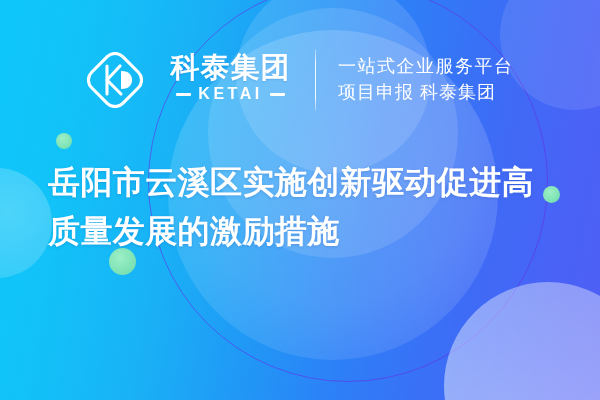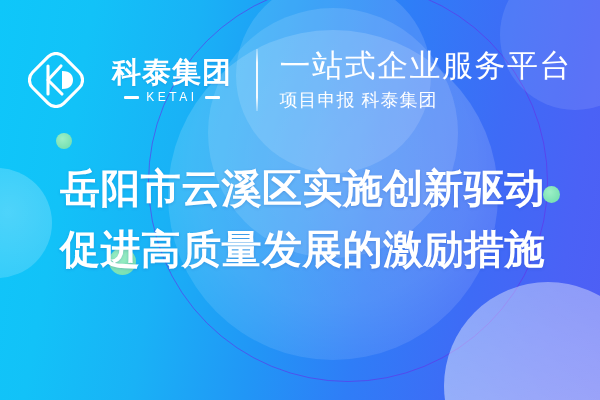--- a/index.html
+++ b/index.html
@@ -102,21 +102,20 @@
     position: absolute;
     left: 0; top: 40px;
     width: 600px; height: 80px;
     display: flex;
     align-items: center;
     justify-content: center;
   }
 
   .logo-block {
     display: flex;
-    align-items: center;
     gap: 28px;
   }
   .logo-mark { width: 56px; height: 56px; flex: none; }
   .logo-words { display: flex; flex-direction: column; align-items: center; }
   .logo-cn {
     font-size: 29px;
     font-weight: 700;
     color: #ffffff;
     letter-spacing: 1px;
     line-height: 1.08;
@@ -124,65 +123,65 @@
     text-shadow: 0 1px 2px rgba(22,80,170,0.18);
   }
   .logo-en-row {
     display: flex;
     align-items: center;
     gap: 7px;
     margin-top: 3px;
   }
   .dash { width: 15px; height: 3px; background: #ffffff; border-radius: 1px; }
   .logo-en {
-    font-size: 12px;
-    font-weight: 400;
+    font-size: 16px;
+    font-weight: 700;
     color: #ffffff;
     letter-spacing: 3.5px;
     line-height: 1;
     white-space: nowrap;
   }
 
   .divider {
     width: 1.5px;
     height: 62px;
     margin: 0 22px 0 24px;
     background: linear-gradient(to bottom,
                 rgba(255,255,255,0.25) 0%,
                 rgba(255,255,255,0.92) 22%,
                 rgba(255,255,255,0.92) 78%,
                 rgba(255,255,255,0.25) 100%);
     flex: none;
   }
 
   .slogan { display: flex; flex-direction: column; }
   .slogan-main {
-    font-size: 31px;
+    font-size: 18px;
     color: #ffffff;
     letter-spacing: 1.5px;
     line-height: 1.12;
     white-space: nowrap;
     font-weight: 400;
   }
   .slogan-sub {
     font-size: 18px;
     color: #ffffff;
     letter-spacing: 1px;
     line-height: 1.2;
     margin-top: 6px;
     white-space: nowrap;
     font-weight: 400;
   }
 
   
   .title {
     position: absolute;
-    left: 60px; top: 158px;
+    left: 48px; top: 158px;
     width: 490px;
-    font-size: 40px;
+    font-size: 32px;
     font-weight: 700;
     color: #ffffff;
     line-height: 1.52;
     letter-spacing: 0.4px;
     text-shadow: 0 1px 3px rgba(25,70,160,0.22);
   }
 </style>
 </head>
 <body>
 

